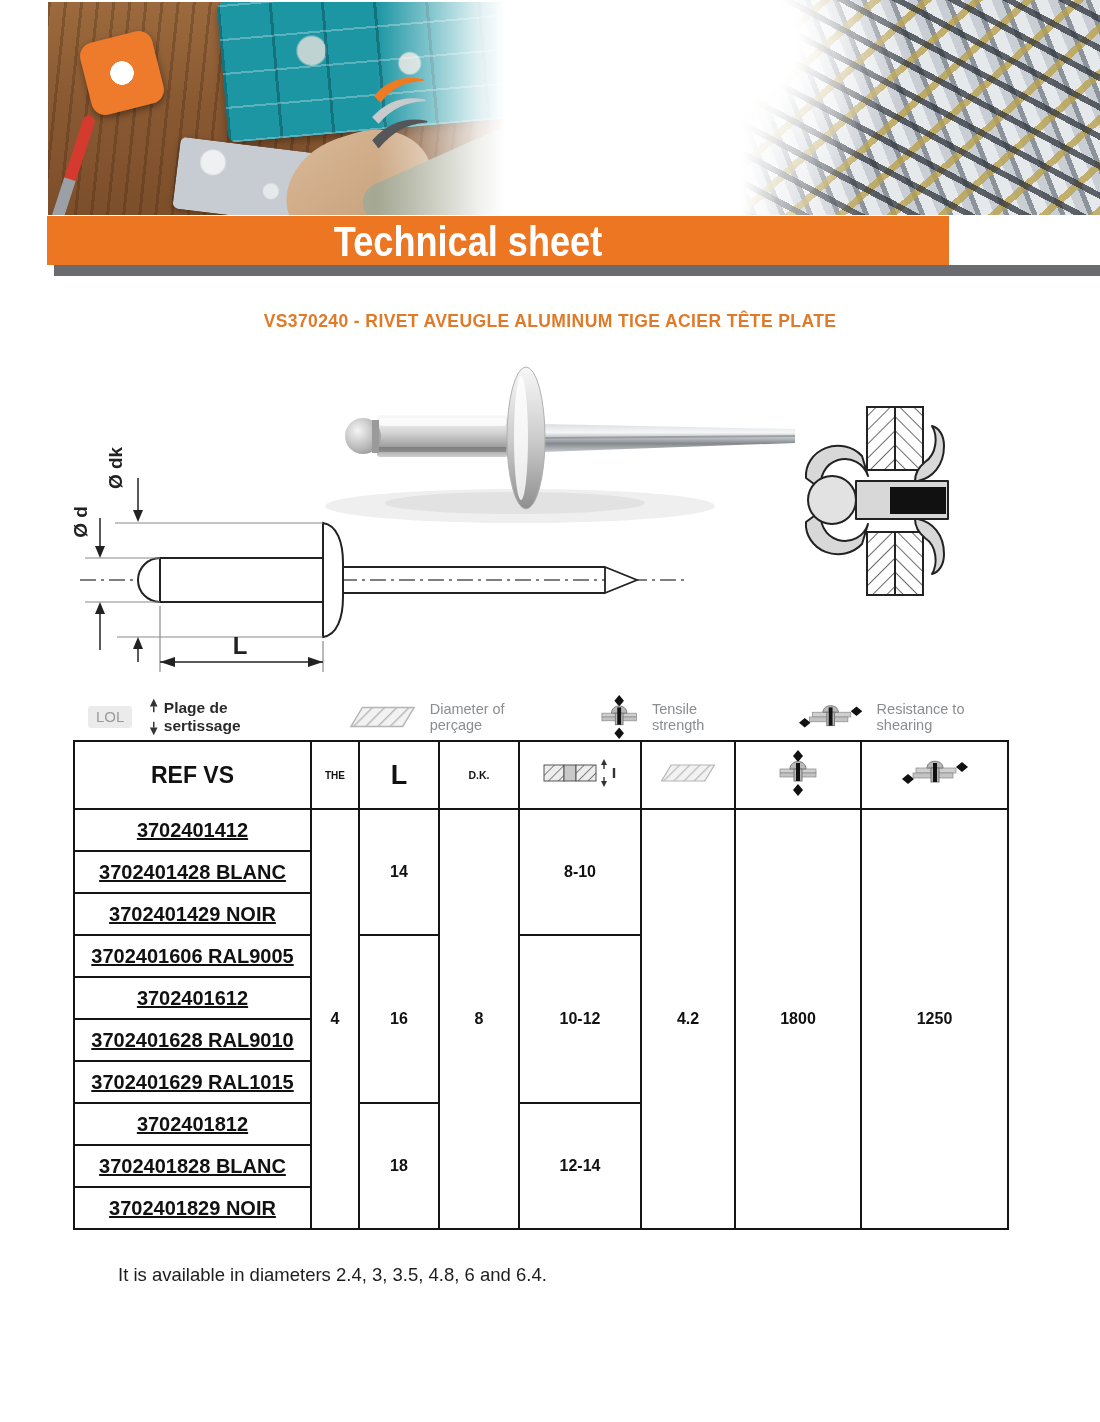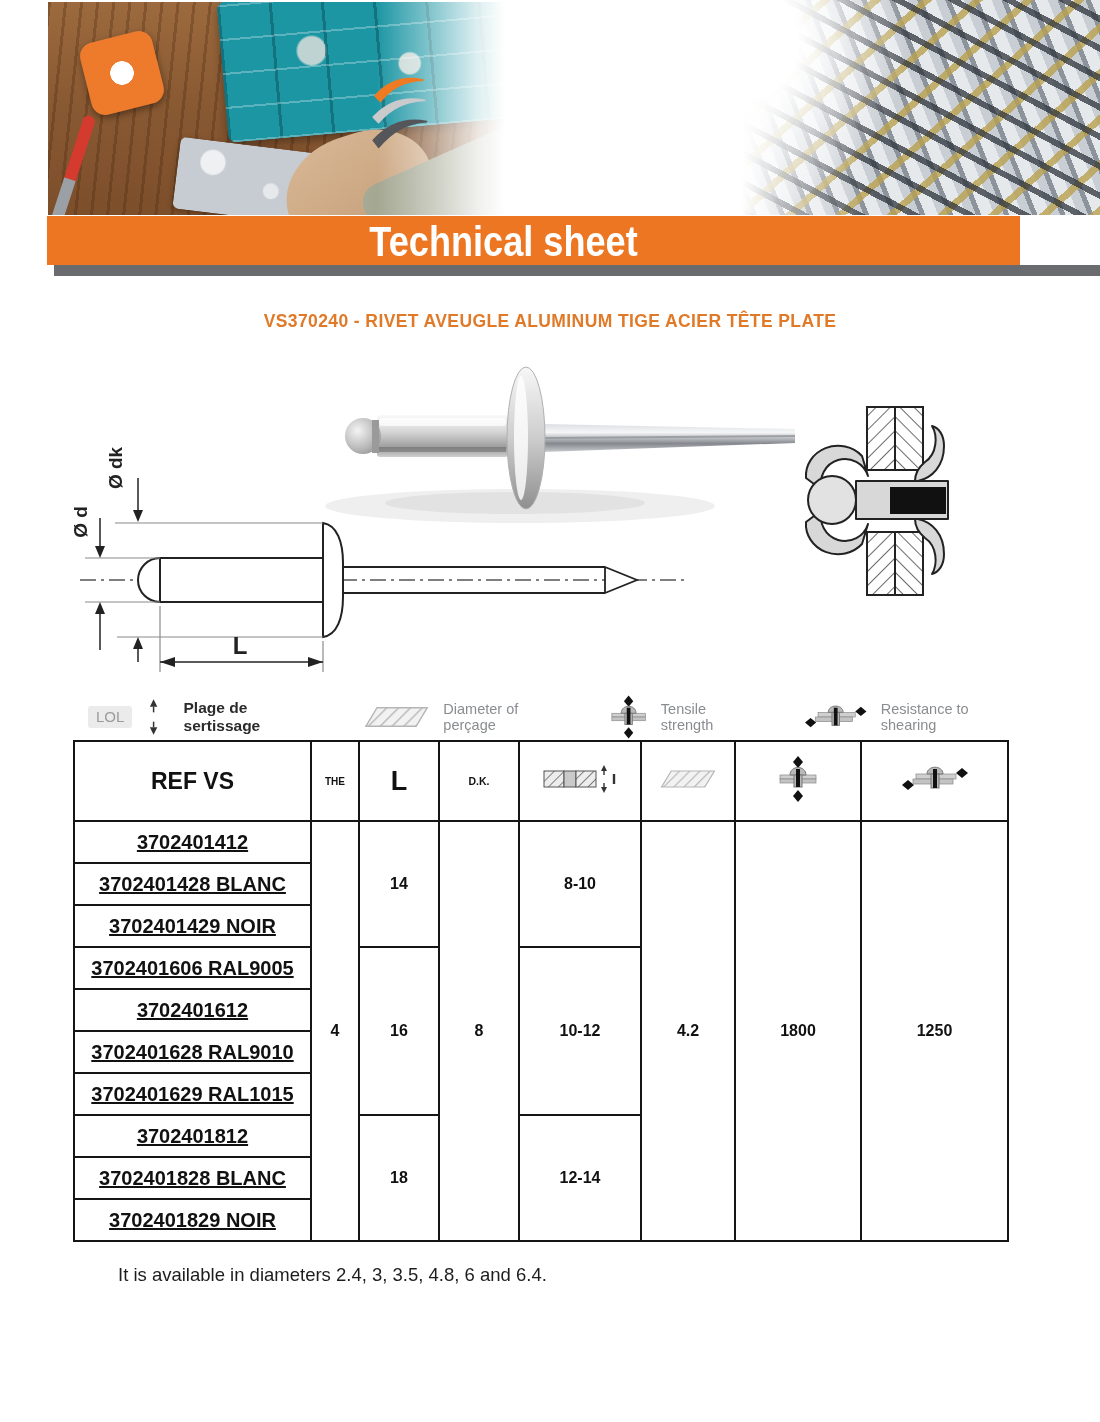--- a/index.html
+++ b/index.html
@@ -59,21 +59,21 @@
   }
 
   
   .logo{position:absolute;left:368px;top:66px;width:380px;height:90px;display:flex;align-items:center;}
   .logo-swoosh{width:62px;height:84px;flex:0 0 auto;}
   .logo-text{font-size:47px;font-weight:bold;letter-spacing:-1px;white-space:nowrap;margin-left:6px;}
   .logo-text .lt1{color:#55565a;}
   .logo-text .lt2{color:#ee7b23;font-style:italic;}
 
   
-  .banner{position:absolute;left:47px;top:216px;width:973px;height:49px;background:#ED7623;}
+  .banner{position:absolute;left:47px;top:216px;width:902px;height:49px;background:#ED7623;}
   .banner-title{
     position:absolute;left:0;right:60px;top:1px;text-align:center;color:#ffffff;
     font-size:43px;font-weight:bold;transform:scaleX(.84);transform-origin:center;
     letter-spacing:0px;
   }
   .gray-strip{position:absolute;left:54px;top:265px;width:1046px;height:11px;background:#6A6B6E;}
 
   
   .sheet-title{
     position:absolute;left:0;top:311px;width:1100px;text-align:center;
@@ -85,33 +85,33 @@
 
   
   .legend{
     position:absolute;left:88px;top:694px;width:930px;height:46px;
     display:flex;align-items:center;
   }
   .legend .badge{
     background:#ebebeb;color:#9b9b9b;font-size:15px;padding:2px 8px 3px;border-radius:3px;
   }
   .legend .lbl-dark{color:#2b2b2b;font-size:15.5px;font-weight:bold;}
-  .legend .lbl-gray{color:#8a8d90;font-size:14.5px;} .ml12{margin-left:24px;} .ml14{margin-left:14px;}
+  .legend .lbl-gray{color:#8a8d90;font-size:14.5px;} .ml12{margin-left:4px;} .ml14{margin-left:14px;}
   .ml16{margin-left:16px;} .ml44{margin-left:44px;} .ml46{margin-left:46px;} .ml50{margin-left:50px;}
 
   
   table.spec{
     position:absolute;left:73px;top:740px;border-collapse:collapse;table-layout:fixed;
     width:934px;
   }
   table.spec th, table.spec td{
     border:2px solid #151515;text-align:center;vertical-align:middle;
     color:#111;padding:0;background:#fff;
   }
-  table.spec thead tr{height:80px;}
+  table.spec thead tr{height:68px;}
   table.spec tbody tr{height:42px;}
   th.h-ref{font-size:23px;font-weight:bold;vertical-align:top;padding-top:15px;}
   th.h-the{font-size:10px;font-weight:bold;vertical-align:top;padding-top:22px;}
   th.h-l{font-size:27px;font-weight:bold;vertical-align:top;padding-top:12px;}
   th.h-dk{font-size:10.5px;font-weight:bold;vertical-align:top;padding-top:22px;border-radius:19px;}
   th.h-icon{vertical-align:top;padding-top:20px;}
   td.ref{font-size:20px;font-weight:bold;text-decoration:underline;}
   td.val{font-size:16px;font-weight:bold;}
 
   

